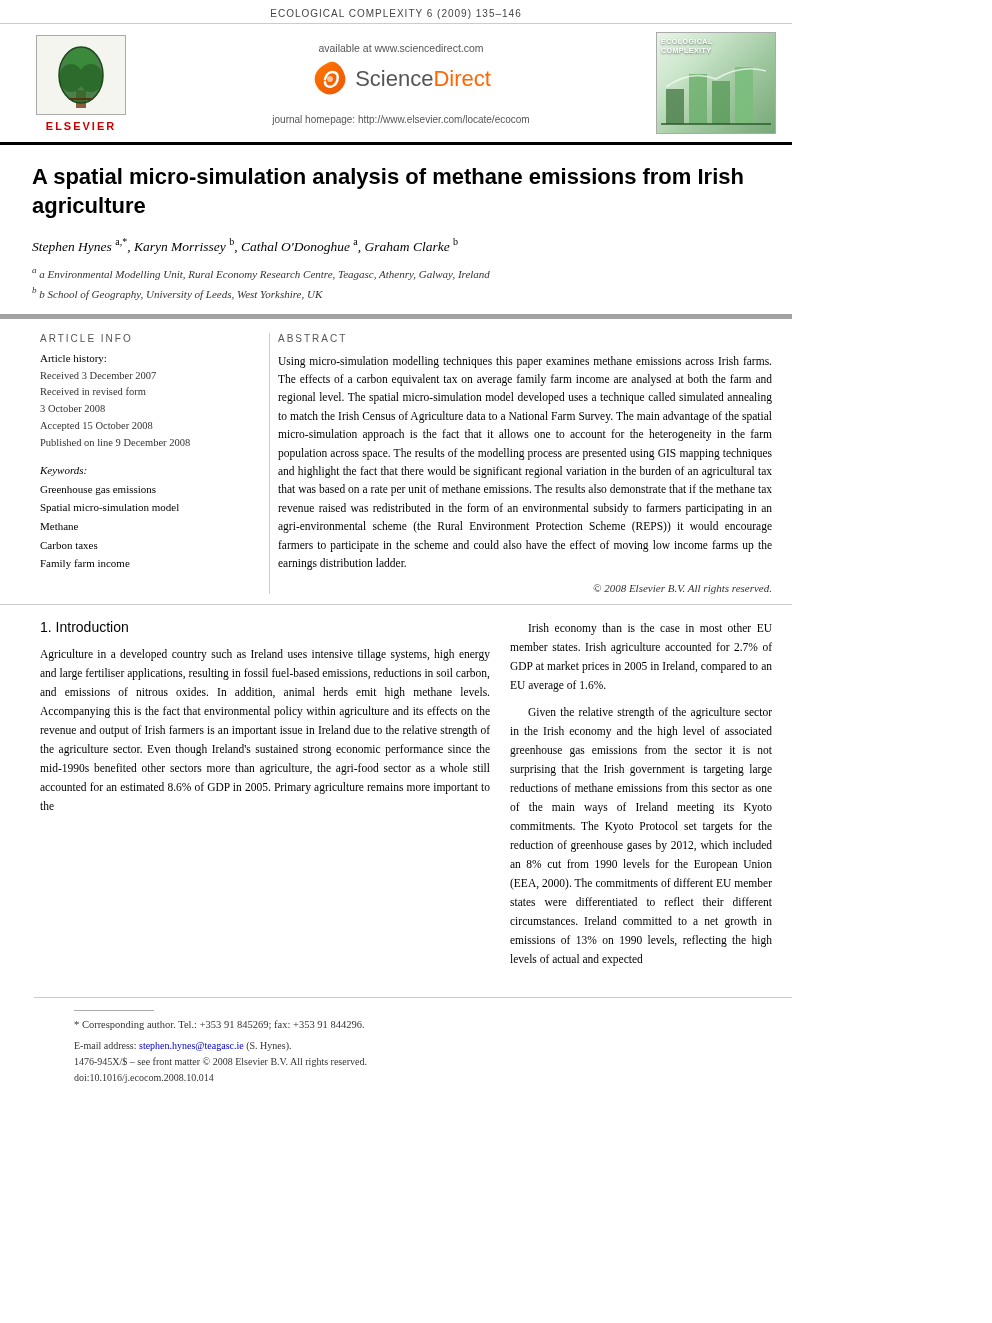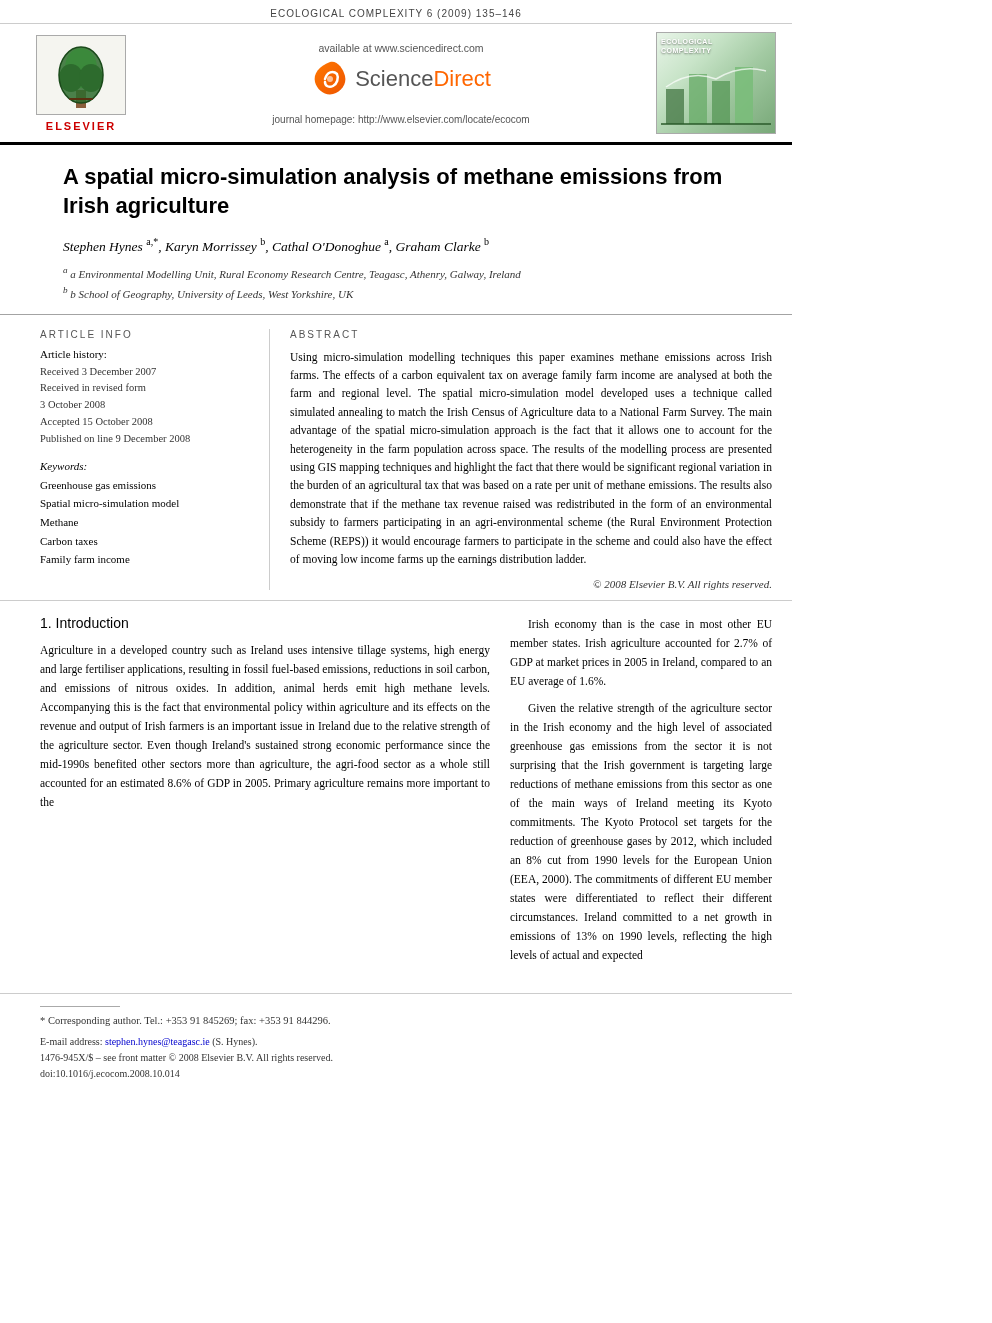--- a/index.html
+++ b/index.html
@@ -143,22 +143,22 @@
       font-weight: bold;
       color: #fff;
       text-transform: uppercase;
       letter-spacing: 0.5px;
       line-height: 1.3;
       text-shadow: 0 1px 2px rgba(0,0,0,0.5);
     }
 
     
     .article-title-section {
-      padding: 18px 40px 10px 63px;
-      border-bottom: 1px solid #a3a3a3;
+      padding: 18px 40px 10px 32px;
+      border-bottom: 5px solid #a3a3a3;
     }
 
     .article-main-title {
       font-size: 22px;
       font-weight: bold;
       font-family: Arial, sans-serif;
       line-height: 1.3;
       margin-bottom: 14px;
       color: #000;
     }
@@ -181,21 +181,21 @@
       font-style: italic;
       color: #333;
       line-height: 1.6;
       margin-top: 4px;
     }
 
     
     .two-col-section {
       display: flex;
       padding: 14px 20px 10px 40px;
-      gap: 20px;
+      gap: 8px;
       border-bottom: 1px solid #ccc;
     }
 
     .left-col {
       width: 230px;
       flex-shrink: 0;
       border-right: 1px solid #ccc;
       padding-right: 16px;
     }
 
@@ -294,20 +294,21 @@
 
     .indent-para {
       text-indent: 18px;
     }
 
     
     .footnote-area {
       border-top: 1px solid #ccc;
       padding: 6px 40px 10px 40px;
       margin-top: 10px;
+      margin-left: 34px;
     }
 
     .footnote-text {
       font-size: 10px;
       line-height: 1.6;
       color: #333;
     }
 
     .footnote-link {
       color: #0000cc;

